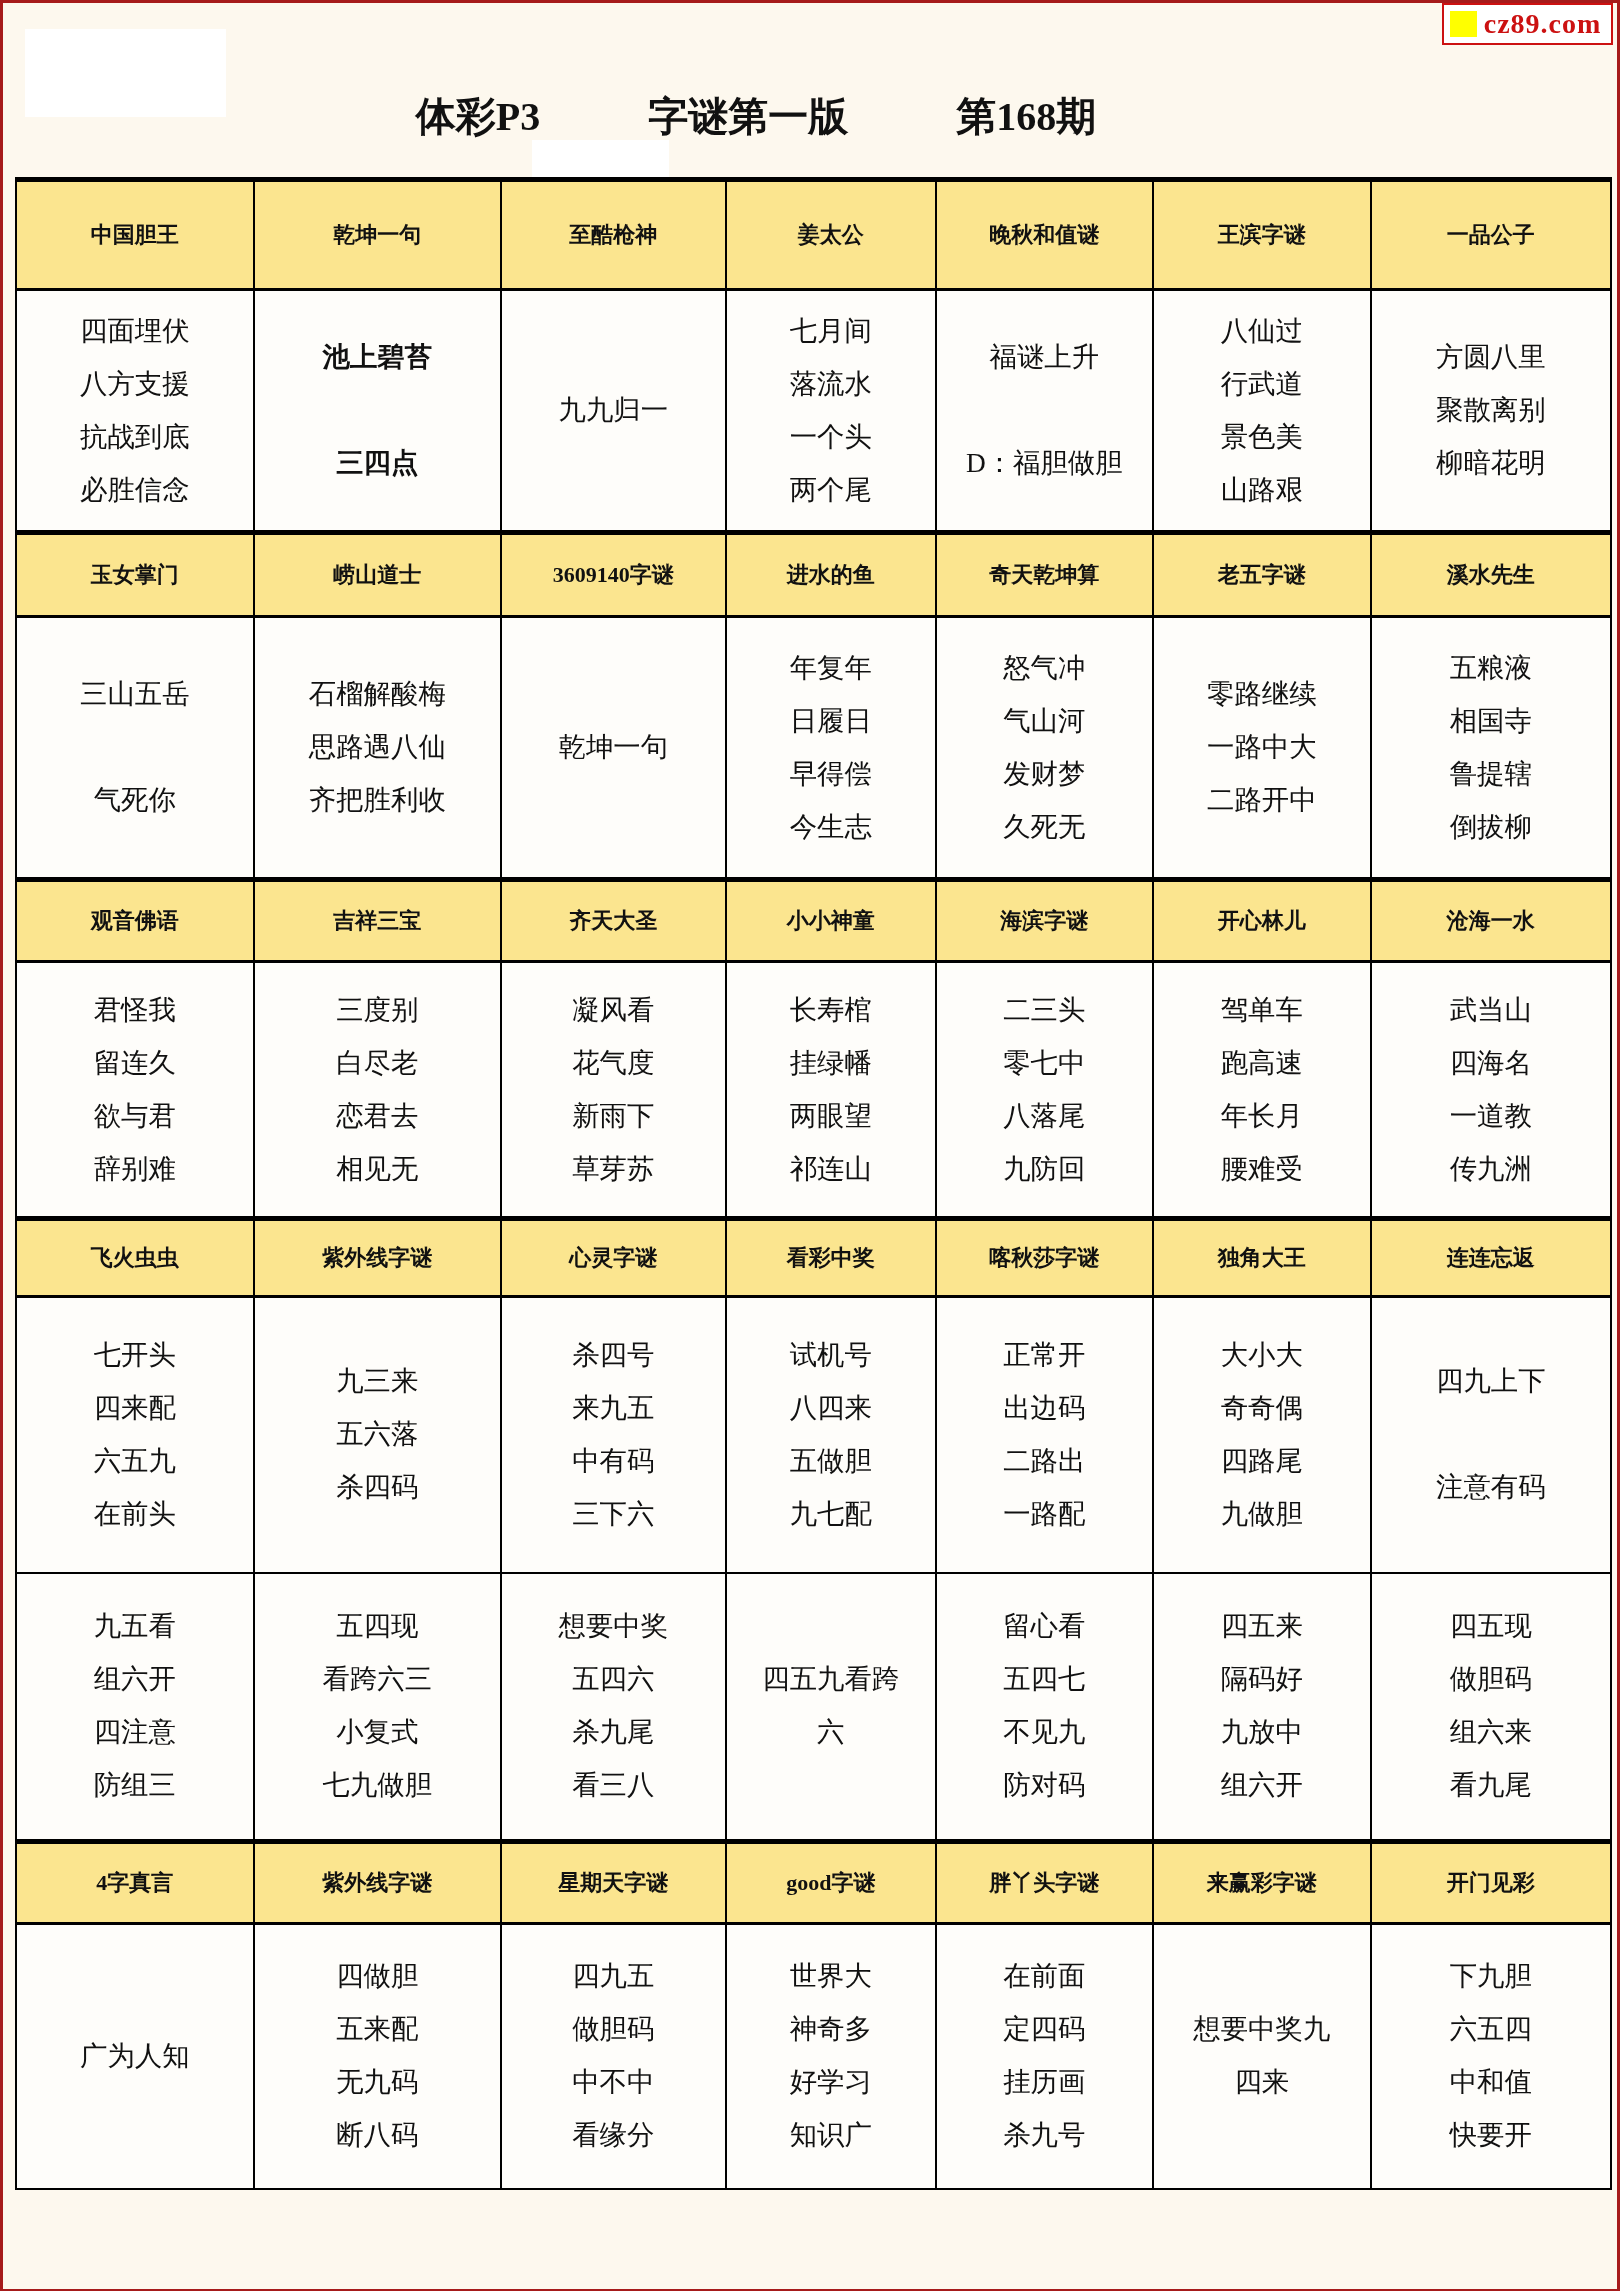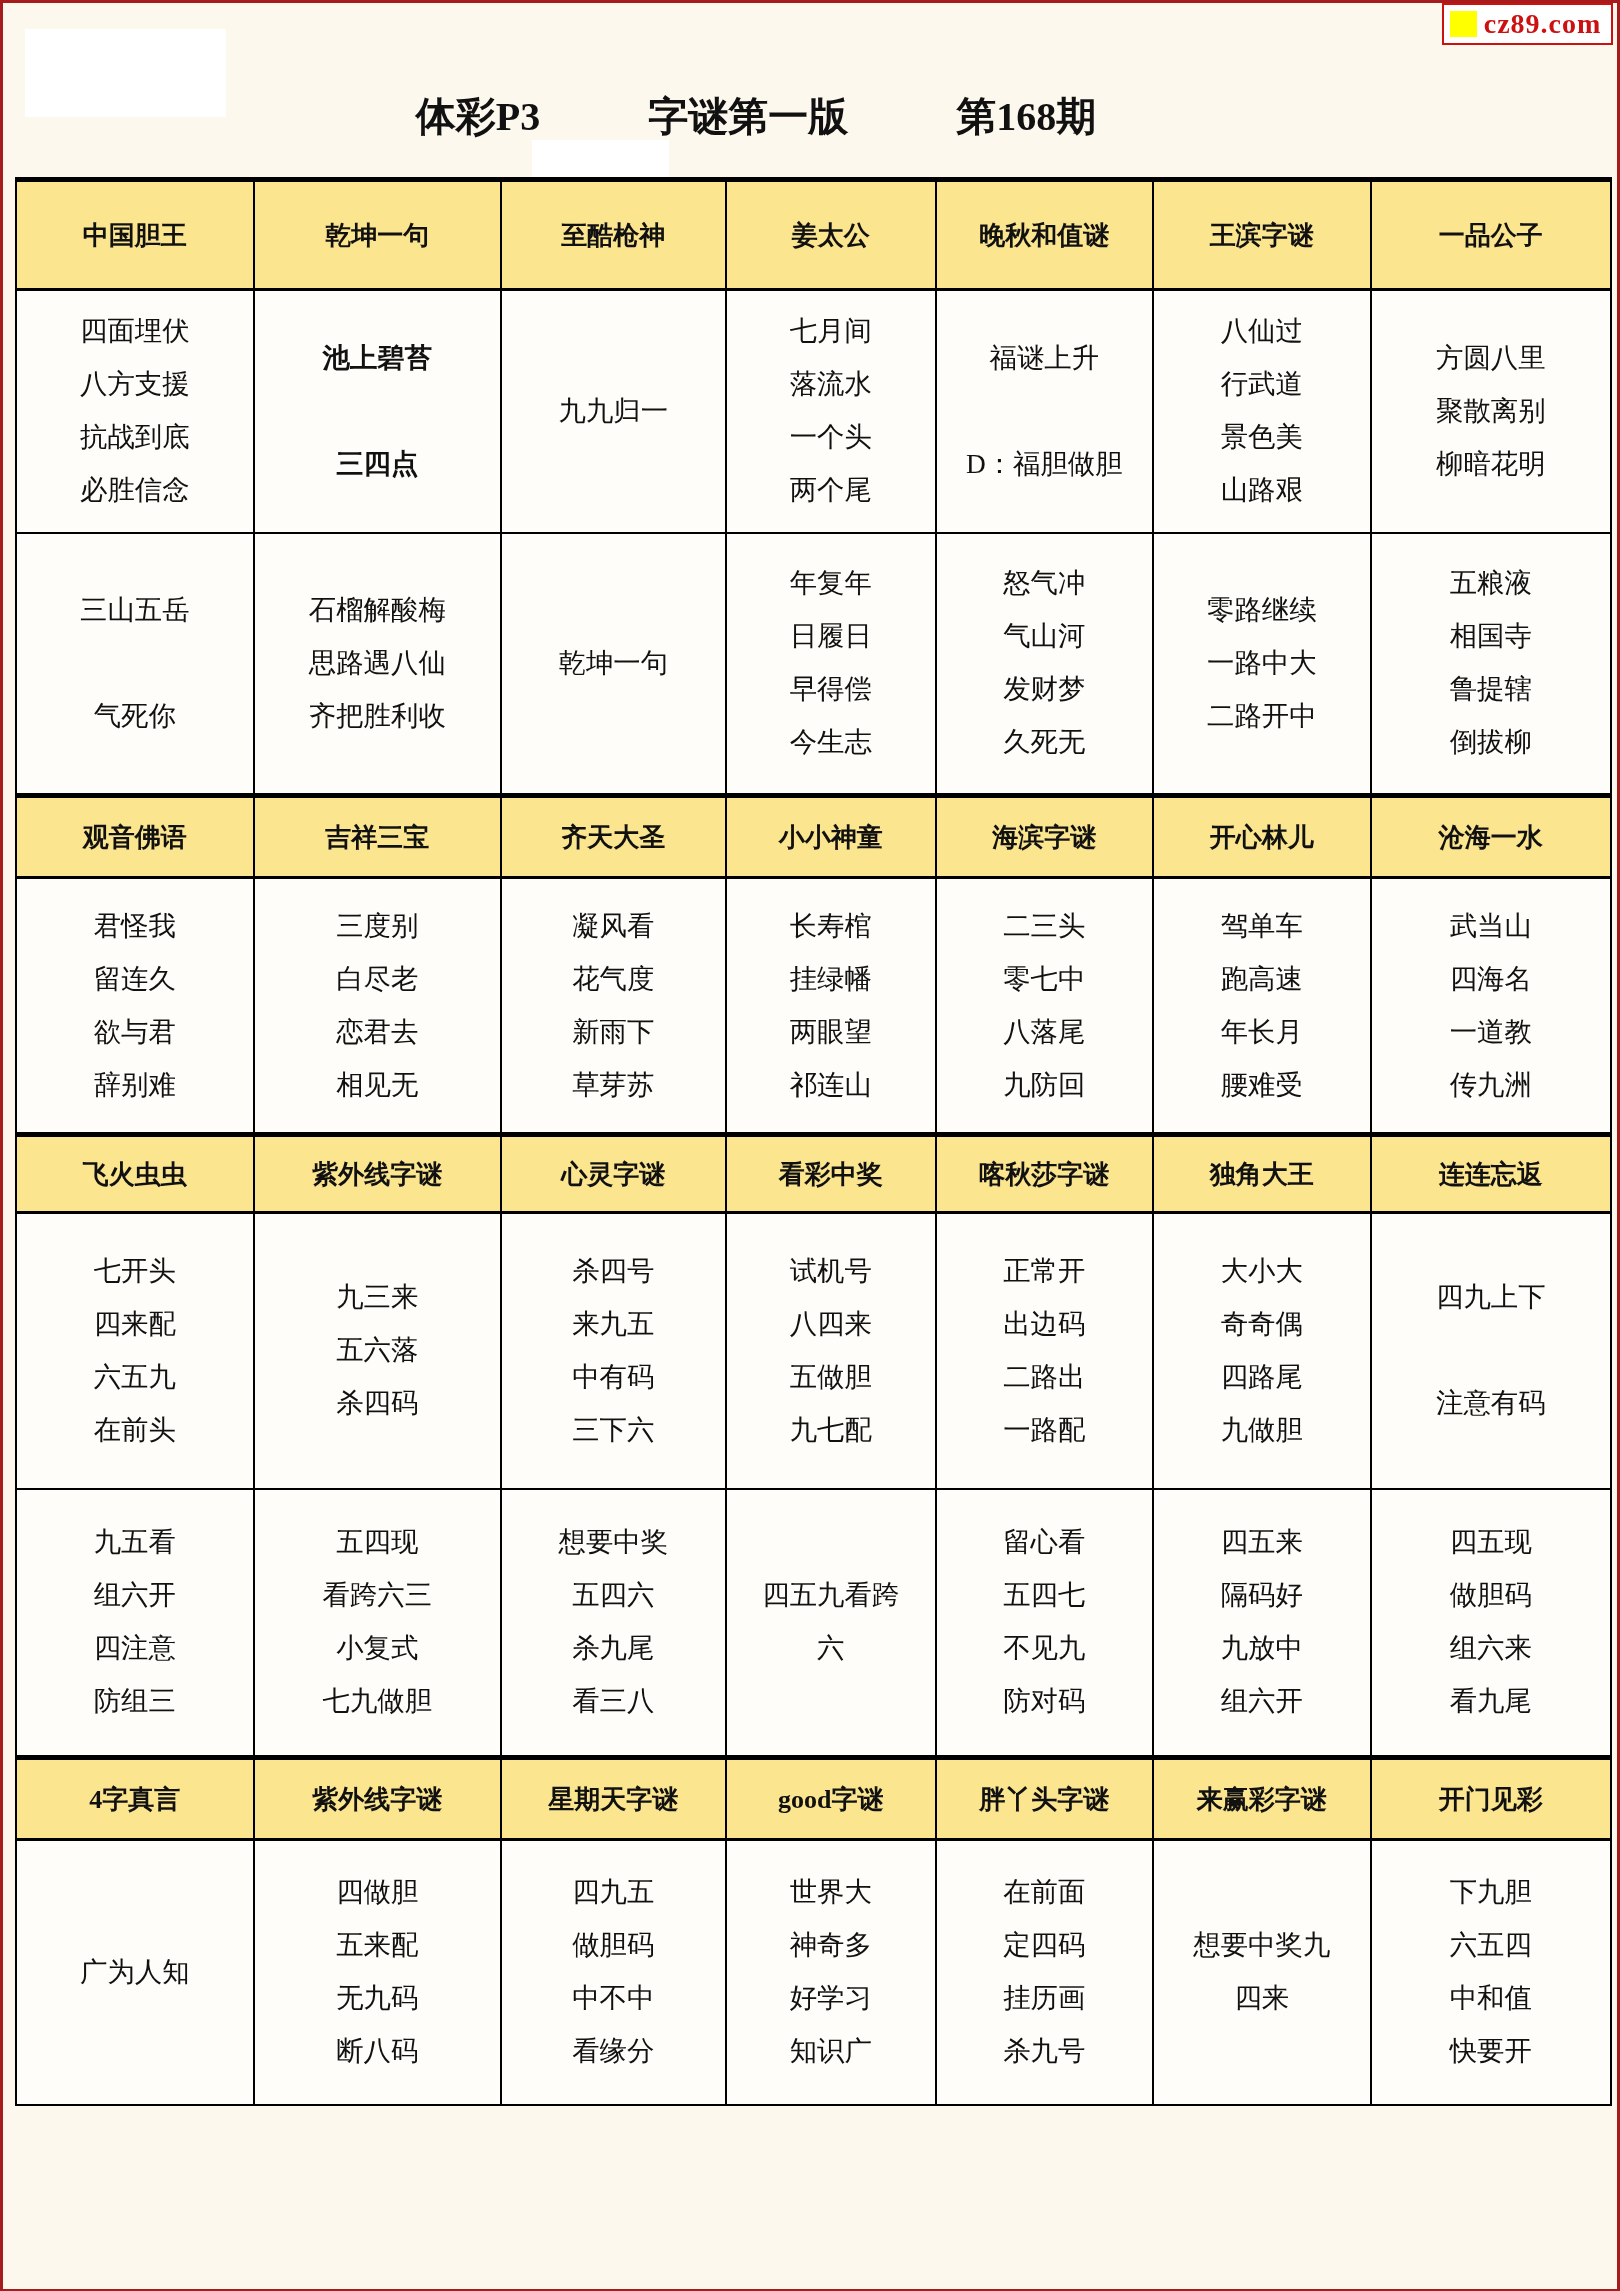--- a/index.html
+++ b/index.html
@@ -69,21 +69,21 @@
   td {
     border: 2.9px solid #000;
     text-align: center;
     vertical-align: middle;
     padding: 0 3.9px;
     overflow: hidden;
   }
   tr.row-header td {
     background: var(--header-bg, #fbe58f);
     font-weight: bold;
-    font-size: 26px;
+    font-size: 22px;
     color: #111;
     border-top-width: 5.9px;
     border-bottom-width: 3.9px;
   }
   tr.row-content td {
     font-size: 27.4px;
     color: #111;
     background: #fefdfa;
   }
   tr.row-content td.bold { font-weight: bold; }
@@ -157,20 +157,29 @@
           <div class="line">行武道</div>
           <div class="line">景色美</div>
           <div class="line">山路艰</div>
         </td>
         <td>
           <div class="line">方圆八里</div>
           <div class="line">聚散离别</div>
           <div class="line">柳暗花明</div>
         </td>
       </tr>
+      <tr class="row-header" style="height: 84px;">
+        <td>玉女掌门</td>
+        <td>崂山道士</td>
+        <td>3609140字谜</td>
+        <td>进水的鱼</td>
+        <td>奇天乾坤算</td>
+        <td>老五字谜</td>
+        <td>溪水先生</td>
+      </tr>
       <tr class="row-content" style="height: 263px;">
         <td>
           <div class="line">三山五岳</div>
           <div class="line">&nbsp;</div>
           <div class="line">气死你</div>
         </td>
         <td>
           <div class="line">石榴解酸梅</div>
           <div class="line">思路遇八仙</div>
           <div class="line">齐把胜利收</div>

